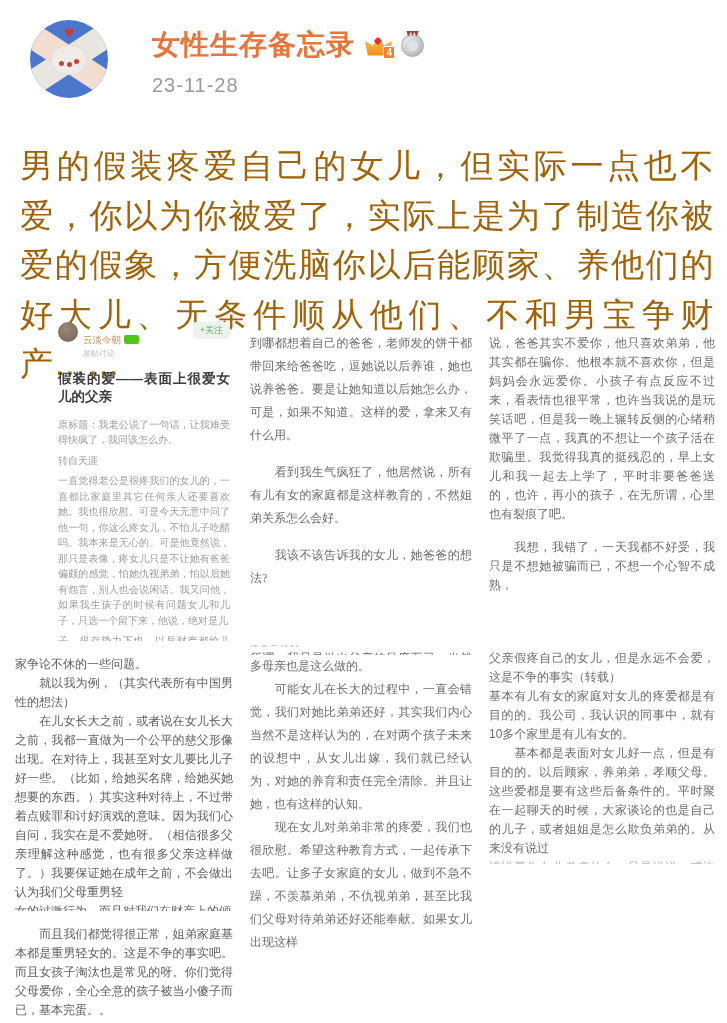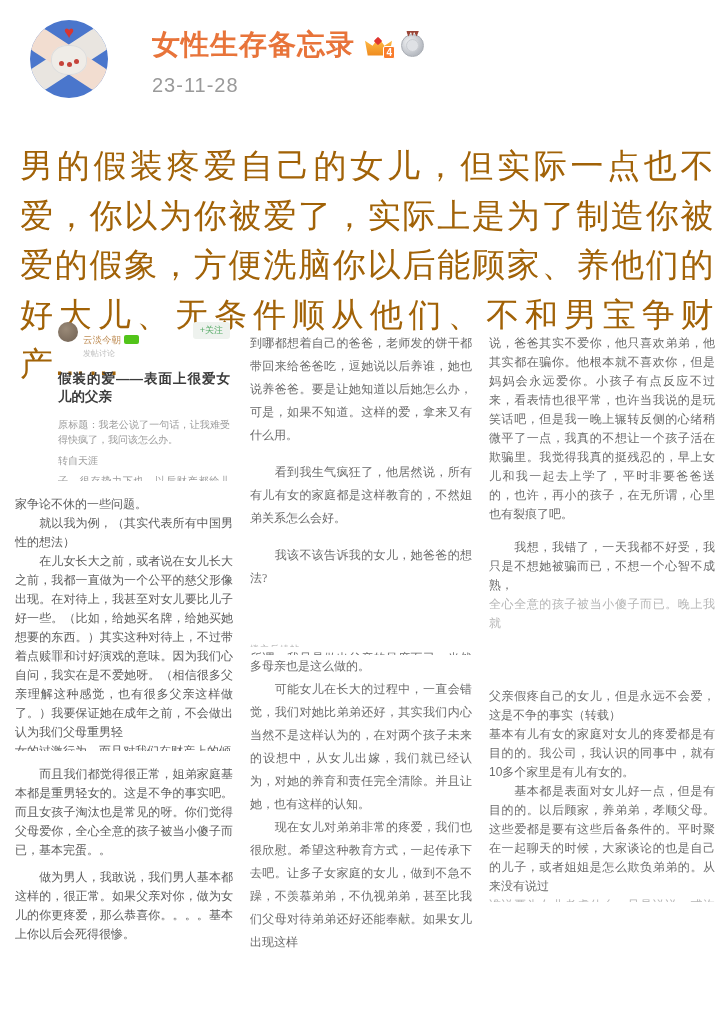--- a/index.html
+++ b/index.html
@@ -109,20 +109,21 @@
               <span class="embed-username">云淡今朝</span>
               <span class="embed-badge"></span>
             </span>
             <span class="embed-meta">发帖讨论</span>
           </span>
           <span class="follow-btn">+关注</span>
         </div>
         <div class="embed-title">假装的爱——表面上很爱女儿的父亲</div>
         <p>原标题：我老公说了一句话，让我难受得快疯了，我问该怎么办。</p>
         <p>转自天涯</p>
+        <p>一直觉得老公是很疼我们的女儿的，一直都比家庭里其它任何亲人还要喜欢她。我也很欣慰。可是今天无意中问了他一句，你这么疼女儿，不怕儿子吃醋吗。我本来是无心的。可是他竟然说，那只是表像，疼女儿只是不让她有爸爸偏颇的感觉，怕她仇视弟弟，怕以后她有怨言，别人也会说闲话。我又问他，如果我生孩子的时候有问题女儿和儿子，只选一个留下来，他说，绝对是儿</p>
         <p class="clip-8">子，很存势力下也，以后财产都给儿子，顺</p>
       </div>
       <p>家争论不休的一些问题。</p>
       <p>　　就以我为例，（其实代表所有中国男性的想法）</p>
       <p>　　在儿女长大之前，或者说在女儿长大之前，我都一直做为一个公平的慈父形像出现。在对待上，我甚至对女儿要比儿子好一些。（比如，给她买名牌，给她买她想要的东西。）其实这种对待上，不过带着点赎罪和讨好演戏的意味。因为我们心自问，我实在是不爱她呀。（相信很多父亲理解这种感觉，也有很多父亲这样做了。）我要保证她在成年之前，不会做出认为我们父母重男轻</p>
       <p class="clip-9">女的过激行为，而且对我们在财产上的倾</p>
       <p class="gap-md">　　而且我们都觉得很正常，姐弟家庭基本都是重男轻女的。这是不争的事实吧。而且女孩子淘汰也是常见的呀。你们觉得父母爱你，全心全意的孩子被当小傻子而已，基本完蛋。。</p>
       <p class="gap-sm">　　做为男人，我敢说，我们男人基本都这样的，很正常。如果父亲对你，做为女儿的你更疼爱，那么恭喜你。。。。基本上你以后会死得很惨。</p>
 
     </div>
@@ -134,21 +135,20 @@
       <p class="gap-xl tiny-gray">楼主后续帖</p>
       <p class="clip-8">所谓，我只是做出父亲的风度而已，当然很</p>
       <p>多母亲也是这么做的。</p>
       <p>　　可能女儿在长大的过程中，一直会错觉，我们对她比弟弟还好，其实我们内心当然不是这样认为的，在对两个孩子未来的设想中，从女儿出嫁，我们就已经认为，对她的养育和责任完全清除。并且让她，也有这样的认知。</p>
       <p>　　现在女儿对弟弟非常的疼爱，我们也很欣慰。希望这种教育方式，一起传承下去吧。让多子女家庭的女儿，做到不急不躁，不羡慕弟弟，不仇视弟弟，甚至比我们父母对待弟弟还好还能奉献。如果女儿出现这样</p>
     </div>
 
     <div class="col col-3">
       <p>说，爸爸其实不爱你，他只喜欢弟弟，他其实都在骗你。他根本就不喜欢你，但是妈妈会永远爱你。小孩子有点反应不过来，看表情也很平常，也许当我说的是玩笑话吧，但是我一晚上辗转反侧的心绪稍微平了一点，我真的不想让一个孩子活在欺骗里。我觉得我真的挺残忍的，早上女儿和我一起去上学了，平时非要爸爸送的，也许，再小的孩子，在无所谓，心里也有裂痕了吧。</p>
       <p class="gap-md">　　我想，我错了，一天我都不好受，我只是不想她被骗而已，不想一个心智不成熟，</p>
-      <p class="fade">全心全意的孩子被当小傻子而已。晚上我就</p>
       <p class="gap-xxl">父亲假疼自己的女儿，但是永远不会爱，这是不争的事实（转载）</p>
       <p>基本有儿有女的家庭对女儿的疼爱都是有目的的。我公司，我认识的同事中，就有10多个家里是有儿有女的。</p>
       <p>　　基本都是表面对女儿好一点，但是有目的的。以后顾家，养弟弟，孝顺父母。这些爱都是要有这些后备条件的。平时聚在一起聊天的时候，大家谈论的也是自己的儿子，或者姐姐是怎么欺负弟弟的。从来没有说过</p>
       <p class="clip-6 fade">谁说要为女儿考虑什么，只是说说，或许程度</p>
     </div>
 
   </div>
 </div>
 
 </body></html>

